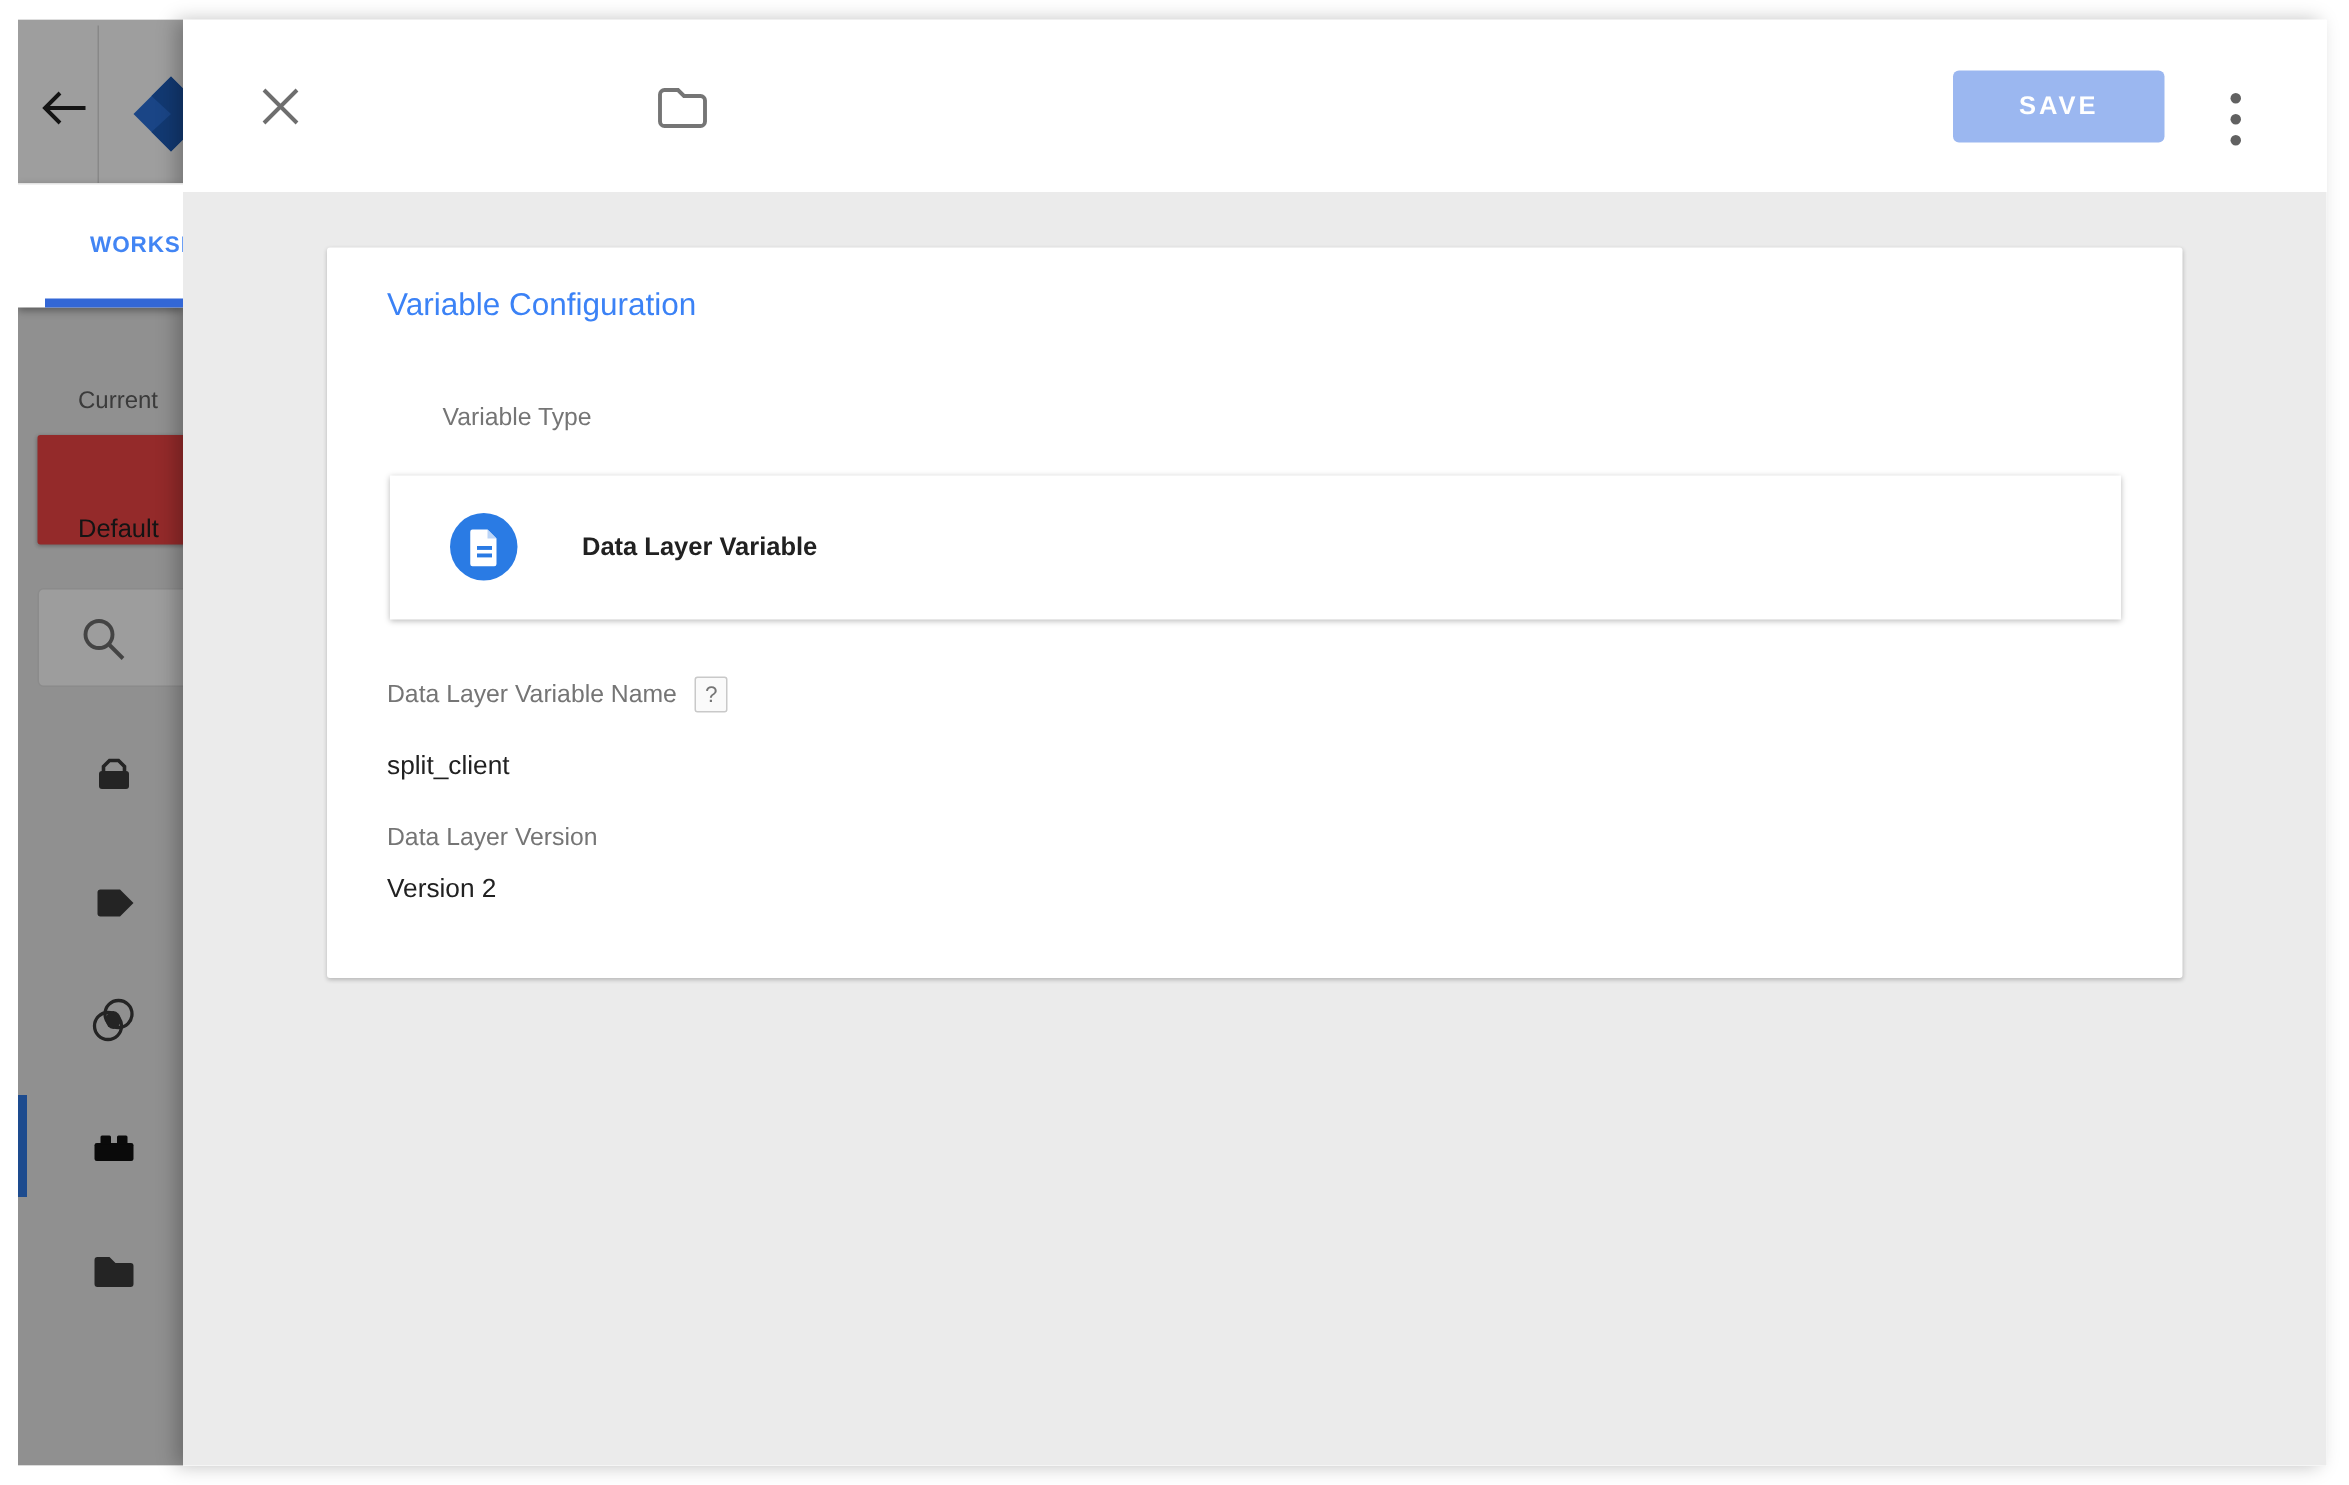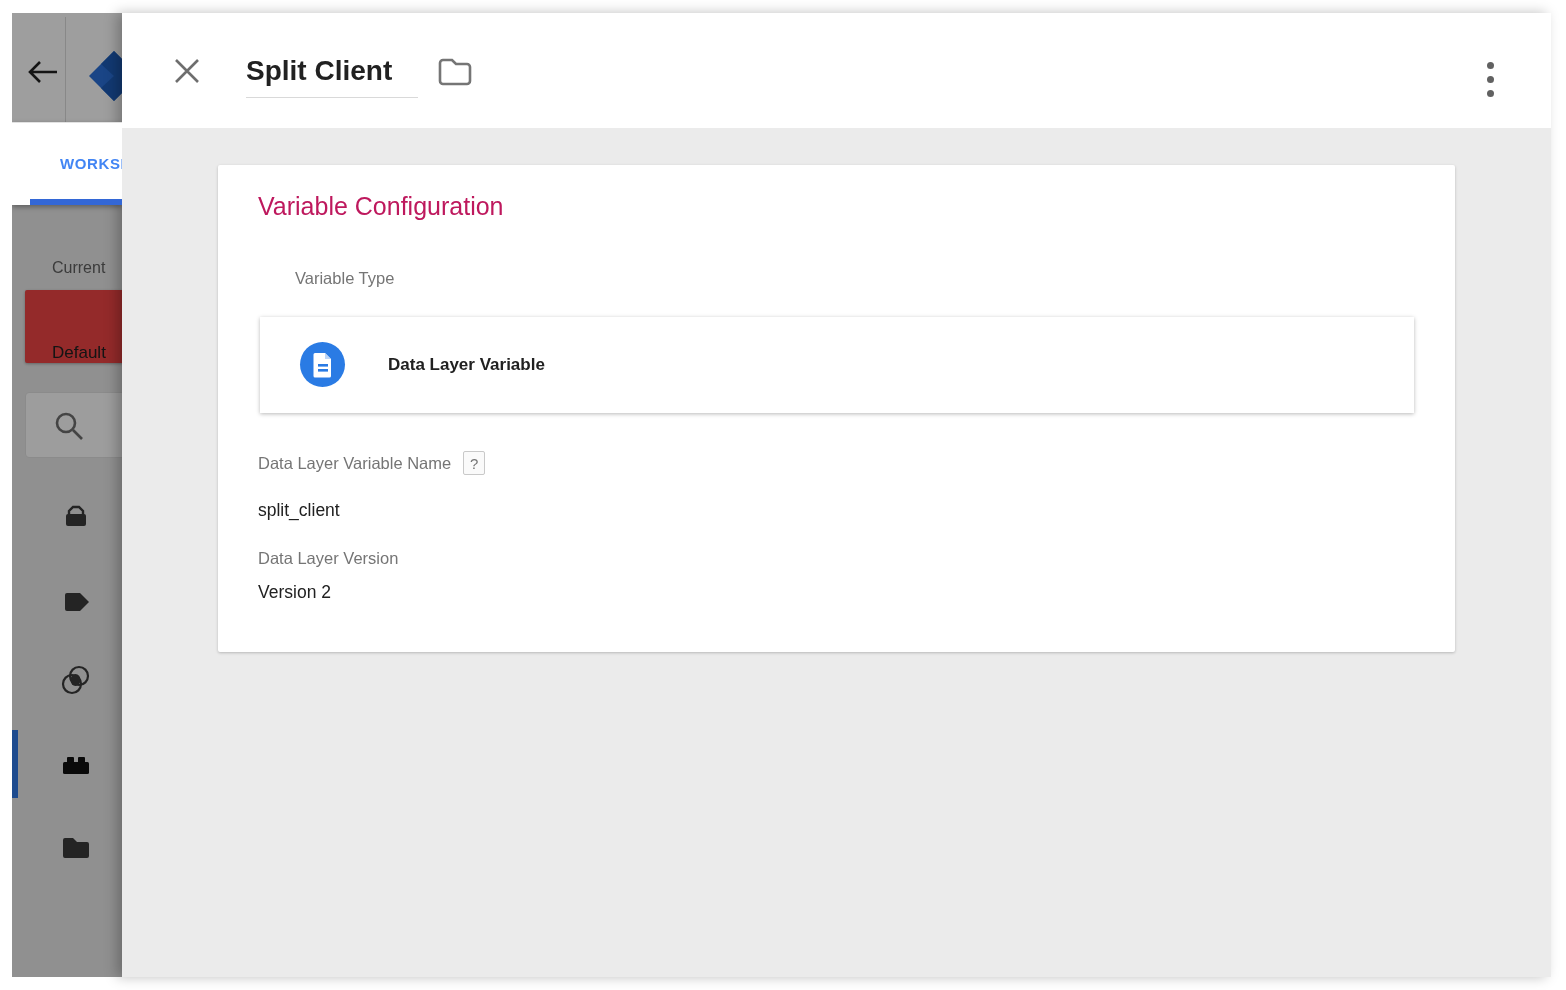--- a/index.html
+++ b/index.html
@@ -44,21 +44,21 @@
     font-family: "Liberation Sans", sans-serif; }
   .kebab-btn { position: absolute; left: 1354px; top: 44px; width: 28px; height: 44px; background: none; border: none;
     cursor: pointer; display: flex; flex-direction: column; align-items: center; justify-content: center; gap: 7px; }
   .kebab-btn i { width: 7px; height: 7px; border-radius: 50%; background: #616161; }
 
   .p-body { position: absolute; left: 0; top: 115px; width: 100%; height: 849px; background: #ebebeb; }
   .card { position: absolute; left: 96px; width: 1237px; background: #fff; border-radius: 2px;
     box-shadow: 0 1px 3px rgba(0,0,0,.22); }
   .card-config { top: 37px; height: 487px; }
   .card-refs  { top: 544px; height: 237px; }
-  .card-h { position: absolute; left: 40px; top: 27px; font-size: 25px; color: #be185d; white-space: nowrap; }
+  .card-h { position: absolute; left: 40px; top: 27px; font-size: 21px; color: #3b82f6; white-space: nowrap; }
   .fld-label { position: absolute; left: 40px; font-size: 16.5px; color: #757575; white-space: nowrap; }
   .fld-value { position: absolute; left: 40px; font-size: 17.5px; color: #212121; white-space: nowrap; }
   .lbl-type { top: 104px; margin-left: 37px; } .lbl-name { top: 286px; display: inline-flex; align-items: center; gap: 12px; }
   .val-name { top: 335px; } .lbl-version { top: 384px; } .val-version { top: 417px; }
   .help-box { display: inline-flex; align-items: center; justify-content: center; width: 22px; height: 24px;
     background: #fafafa; border: 1px solid #c9c9c9; border-radius: 2px; font-size: 15px; color: #757575; cursor: pointer; }
 
   .type-chooser { position: absolute; left: 42px; top: 152px; width: 1154px; height: 96px; background: #fff;
     box-shadow: 0 1px 4px rgba(0,0,0,.28); cursor: pointer; }
   .blue-circle { position: absolute; top: 25px; width: 45px; height: 45px; border-radius: 50%; background: #2a7be4; }
@@ -148,26 +148,26 @@
     <div class="u-scrim"></div>
   </div>
 
   <div class="panel">
     <div class="p-header">
       <button class="close-btn">
         <svg width="30" height="30" viewBox="0 0 30 30">
           <path d="M4 4 L26 26 M26 4 L4 26" stroke="#6e6e6e" stroke-width="2.6" fill="none"></path>
         </svg>
       </button>
-      <div class="title-field">Split Client</div>
       <button class="folder-btn">
         <svg width="36" height="32" viewBox="0 0 36 32">
           <path d="M3 8 a3 3 0 0 1 3 -3 h9 l4 4 h11 a3 3 0 0 1 3 3 v14 a3 3 0 0 1 -3 3 H6 a3 3 0 0 1 -3 -3 z" stroke="#757575" stroke-width="2.6" fill="none"></path>
         </svg>
       </button>
+      <button class="save-btn">SAVE</button>
       <button class="kebab-btn">
         <i></i>
           <i></i>
           <i></i>
       </button>
     </div>
 
     <div class="p-body">
 
       <div class="card card-config">

